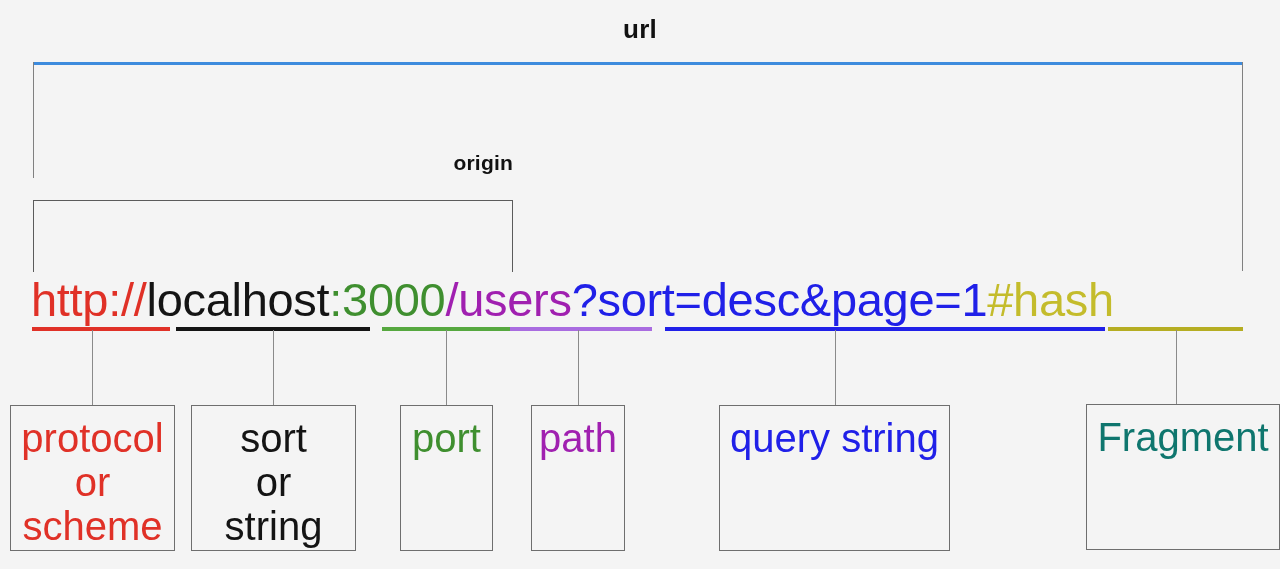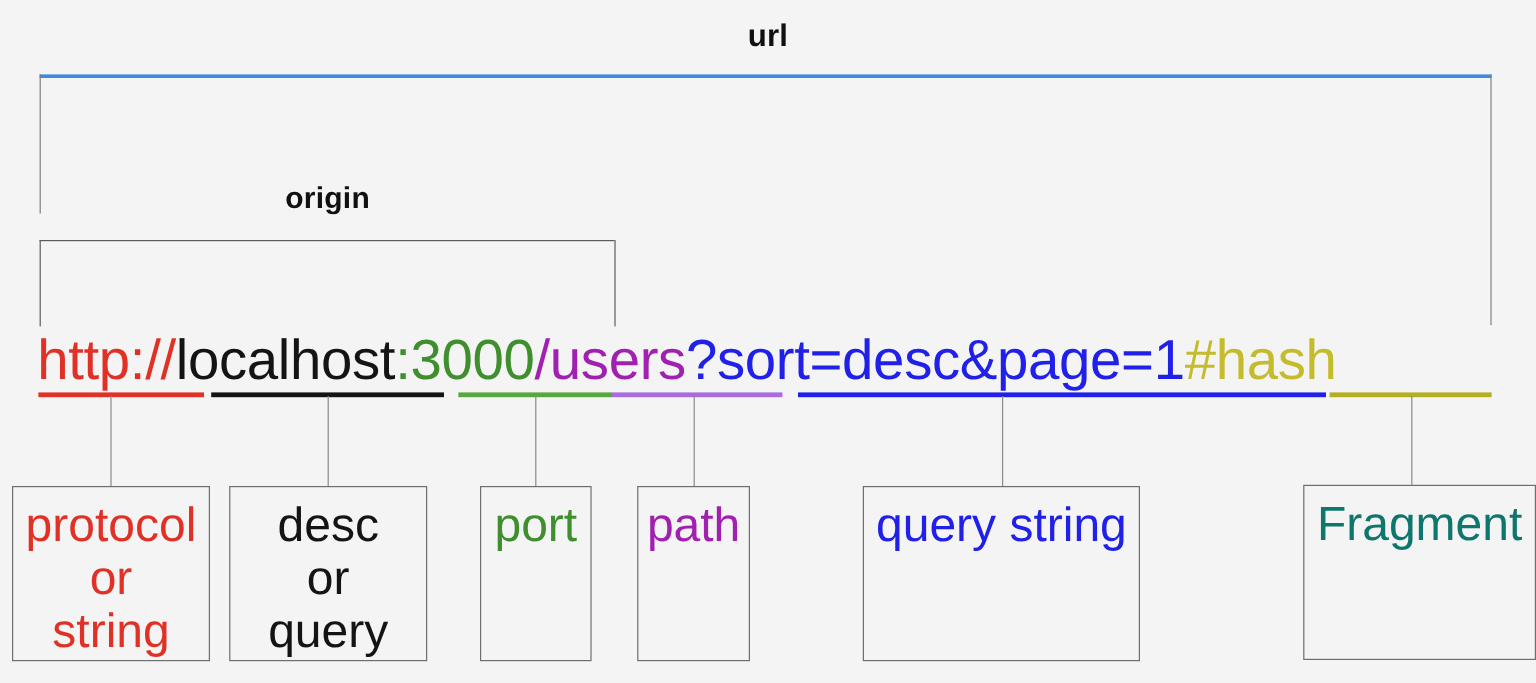--- a/index.html
+++ b/index.html
@@ -19,21 +19,21 @@
 
   
   .bracket-label {
     position: absolute;
     font-weight: bold;
     color: #111111;
     white-space: nowrap;
     letter-spacing: 0.2px;
   }
   #url-label   { left: 0; top: 14px; width: 1280px; text-align: center; font-size: 26px; }
-  #origin-label{ left: 33px; top: 151px; width: 480px; text-align: center; font-size: 25px; }
+  #origin-label{ left: 33px; top: 151px; width: 480px; text-align: right; font-size: 21px; }
 
   
   .hline { position: absolute; height: 0; }
   .vline { position: absolute; width: 0; }
 
   #url-top {
     left: 33px; top: 62px; width: 1210px;
     border-top: 3px solid #3d8bdd;
   }
   #url-left {
@@ -125,28 +125,28 @@
   <div class="connector" style="left:273px;  top:330px; height:75px;"></div>
   <div class="connector" style="left:446px;  top:330px; height:75px;"></div>
   <div class="connector" style="left:578px;  top:330px; height:75px;"></div>
   <div class="connector" style="left:835px;  top:330px; height:75px;"></div>
   <div class="connector" style="left:1176px; top:330px; height:75px;"></div>
 
   <div class="box" style="left: 10px; top: 405px; width: 165px; height: 146px; color: rgb(224, 49, 39);">
       <div>
         <div>protocol</div>
         <div>or</div>
-        <div>string</div>
+        <div>scheme</div>
       </div>
     </div>
   <div class="box" style="left: 191px; top: 405px; width: 165px; height: 146px; color: rgb(20, 20, 20);">
       <div>
-        <div>desc</div>
+        <div>sort</div>
         <div>or</div>
-        <div>query</div>
+        <div>string</div>
       </div>
     </div>
   <div class="box" style="left: 400px; top: 405px; width: 93px; height: 146px; color: rgb(63, 143, 47);">
       <div>
         <div>port</div>
       </div>
     </div>
   <div class="box" style="left: 531px; top: 405px; width: 94px; height: 146px; color: rgb(160, 32, 176);">
       <div>
         <div>path</div>

